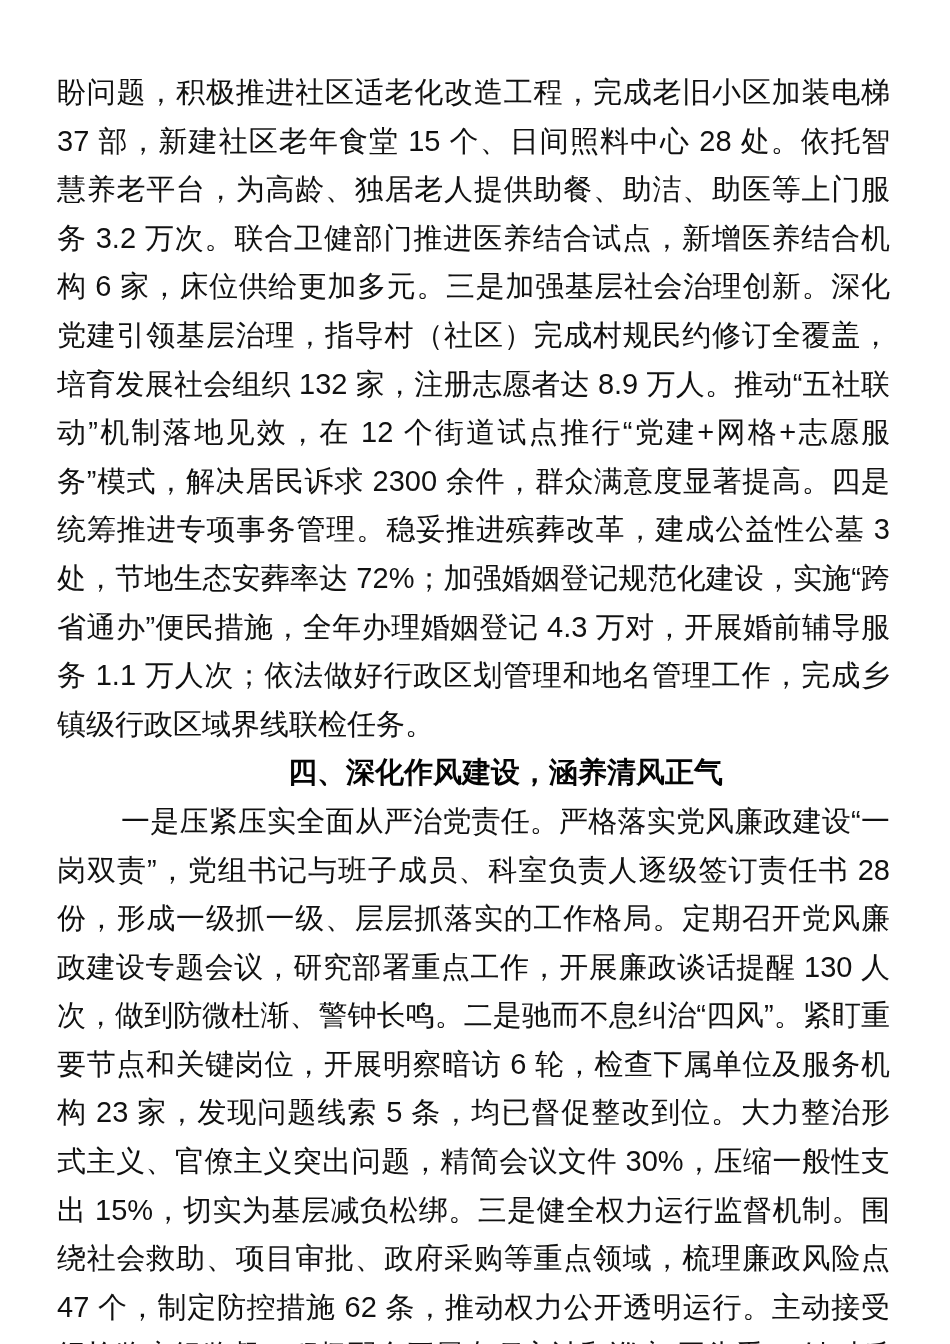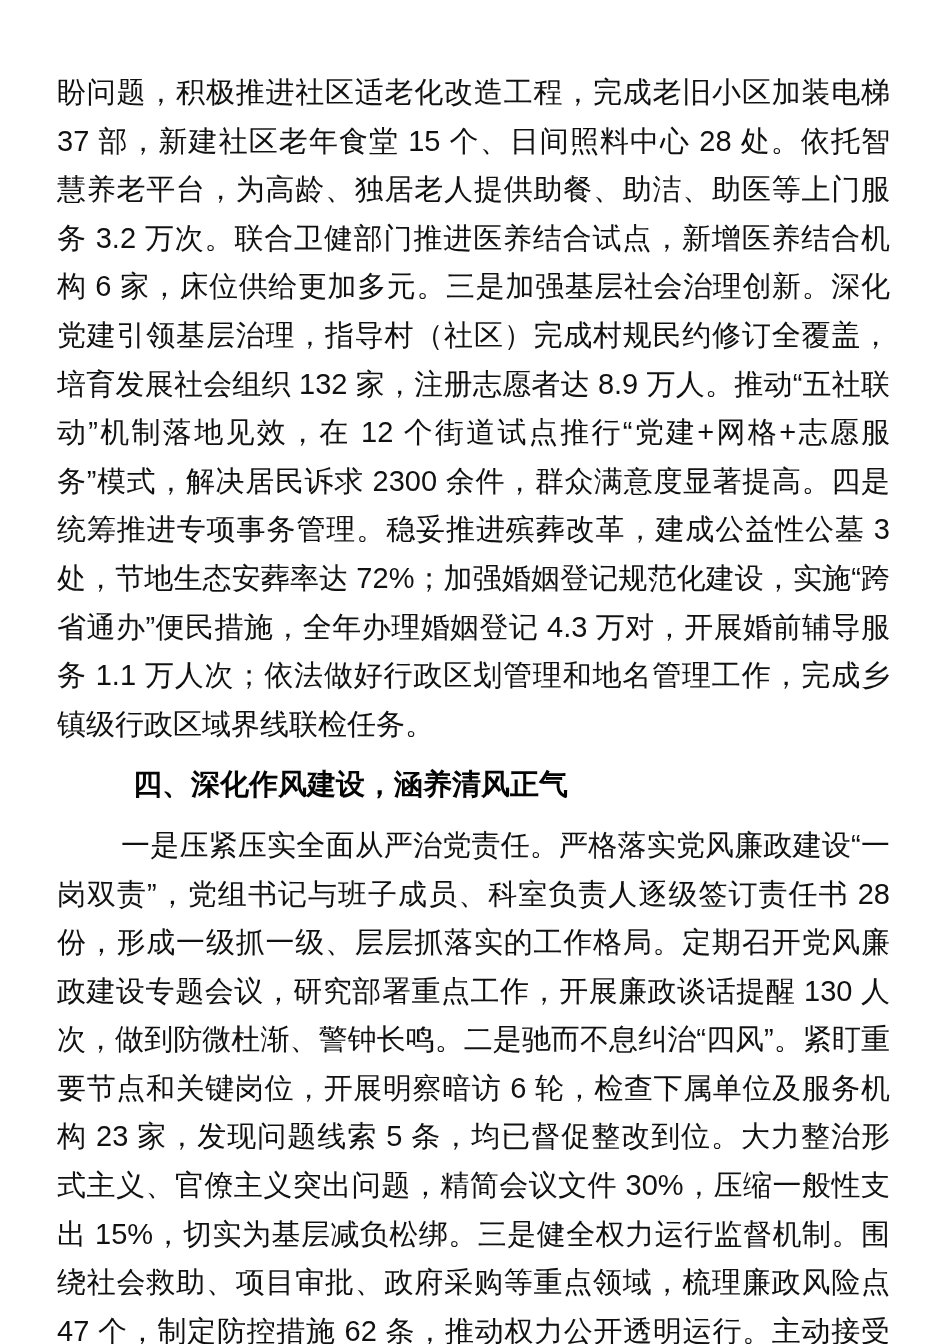--- a/index.html
+++ b/index.html
@@ -35,26 +35,26 @@
     text-justify: inter-character;
     letter-spacing: 0px;
     word-spacing: 0px;
     color: #111111;
     text-indent: 0;
   }
   p.para.indent {
     text-indent: 64px;
   }
   p.heading {
-    margin: 12px;
+    margin: 0;
     font-size: 29px;
     line-height: 48.6px;
     font-weight: bold;
     text-indent: 64px;
-    text-align: left;
+    text-align: center;
     color: #050505;
   }
 </style>
 </head>
 <body>
 
 <div class="page">
   <div class="doc-body">
 
     <p class="para">盼问题，积极推进社区适老化改造工程，完成老旧小区加装电梯 37 部，新建社区老年食堂 15 个、日间照料中心 28 处。依托智慧养老平台，为高龄、独居老人提供助餐、助洁、助医等上门服务 3.2 万次。联合卫健部门推进医养结合试点，新增医养结合机构 6 家，床位供给更加多元。三是加强基层社会治理创新。深化党建引领基层治理，指导村（社区）完成村规民约修订全覆盖，培育发展社会组织 132 家，注册志愿者达 8.9 万人。推动“五社联动”机制落地见效，在 12 个街道试点推行“党建+网格+志愿服务”模式，解决居民诉求 2300 余件，群众满意度显著提高。四是统筹推进专项事务管理。稳妥推进殡葬改革，建成公益性公墓 3 处，节地生态安葬率达 72%；加强婚姻登记规范化建设，实施“跨省通办”便民措施，全年办理婚姻登记 4.3 万对，开展婚前辅导服务 1.1 万人次；依法做好行政区划管理和地名管理工作，完成乡镇级行政区域界线联检任务。</p>

